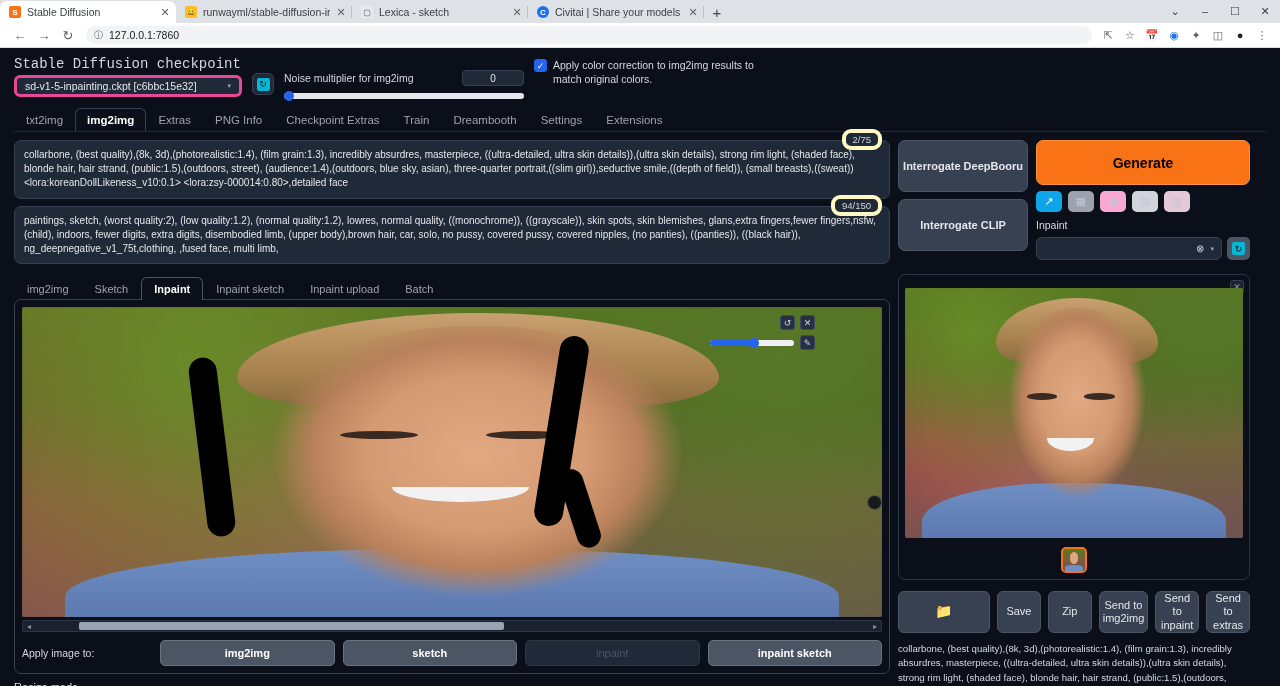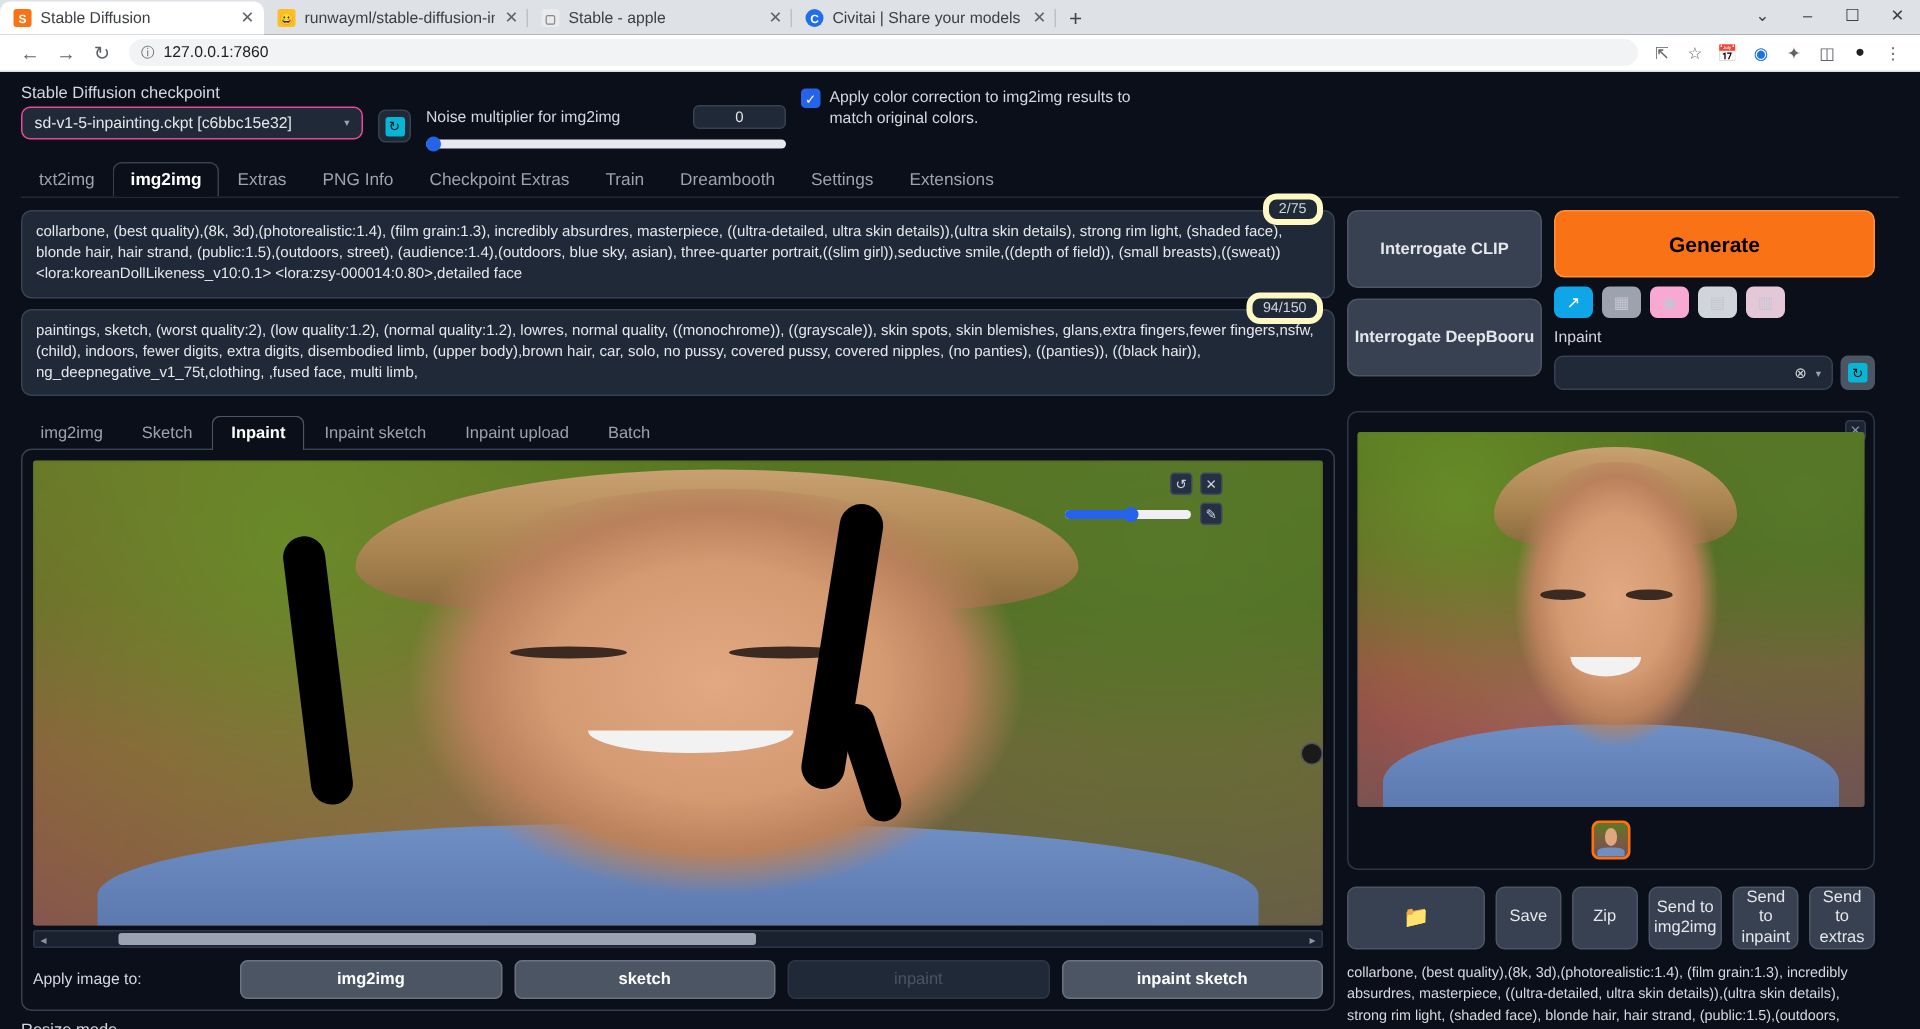--- a/index.html
+++ b/index.html
@@ -56,23 +56,23 @@
   .navicons .ni { width: 20px; height: 20px; display:flex; align-items:center; justify-content:center; font-size: 11px; color:#5f6368;}
 
   
   .webui {
     height: 638px; background: #0b0f19; color: #c5c5d2;
     padding: 8px 14px 0 14px; font-size: 11.5px; overflow: hidden;
   }
   .row { display: flex; }
   .top-settings { display: flex; align-items: flex-start; gap: 10px; height: 44px; }
   .ckpt-group { width: 228px; }
-  .lbl { font-size: 11px; color: #d6d6e0; margin-bottom: 3px; display: block; }
+  .lbl { font-size: 14px; color: #d6d6e0; margin-bottom: 3px; display: block; font-family: Liberation Mono, monospace; }
   .select-box {
-    height: 22px; background: #1f2937; border: 1px solid #ec4899; border-radius: 6px;
+    height: 22px; background: #1f2937; border: 3px solid #ec4899; border-radius: 6px;
     display: flex; align-items: center; justify-content: space-between;
     padding: 0 8px; font-size: 10.5px; color: #e5e7eb;
   }
   .caret { font-size: 7px; color: #9ca3af; }
   .refresh-btn {
     width: 22px; height: 22px; background: #1f2937; border: 1px solid #374151;
     border-radius: 5px; display:flex; align-items:center; justify-content:center;
     margin-top: 17px; flex: 0 0 22px;
   }
   .refresh-glyph { width: 13px; height: 13px; background: #06b6d4; border-radius: 2px;
@@ -286,21 +286,21 @@
       <span class="tclose">✕</span>
     </div>
     <div class="btab">
       <span class="favicon" style="background:#fbbf24">😀</span>
       <span class="tlabel">runwayml/stable-diffusion-inpa</span>
       <span class="tclose">✕</span>
       <span class="tsep"></span>
     </div>
     <div class="btab">
       <span class="favicon" style="background:#e8eaed;color:#888">▢</span>
-      <span class="tlabel">Stable - apple</span>
+      <span class="tlabel">Lexica - sketch</span>
       <span class="tclose">✕</span>
       <span class="tsep"></span>
     </div>
     <div class="btab">
       <span class="favicon" style="background:#1f6feb;border-radius:50%">C</span>
       <span class="tlabel">Civitai | Share your models</span>
       <span class="tclose">✕</span>
       <span class="tsep"></span>
     </div>
     <div class="newtab">+</div>
@@ -444,22 +444,22 @@
       </div>
 
       <div class="resize-mode">Resize mode</div>
 
     </div>
 
     <div class="rightcol">
 
       <div class="row" style="gap:8px">
         <div class="interrogate-col">
+          <div class="ibtn">Interrogate DeepBooru</div>
           <div class="ibtn">Interrogate CLIP</div>
-          <div class="ibtn">Interrogate DeepBooru</div>
         </div>
         <div class="genpanel">
           <div class="gen-btn">Generate</div>
           <div class="tool-icons">
             <div class="ticon blue">↗</div>
             <div class="ticon grey">▦</div>
             <div class="ticon pink">◉</div>
             <div class="ticon card">▤</div>
             <div class="ticon save">▥</div>
           </div>

